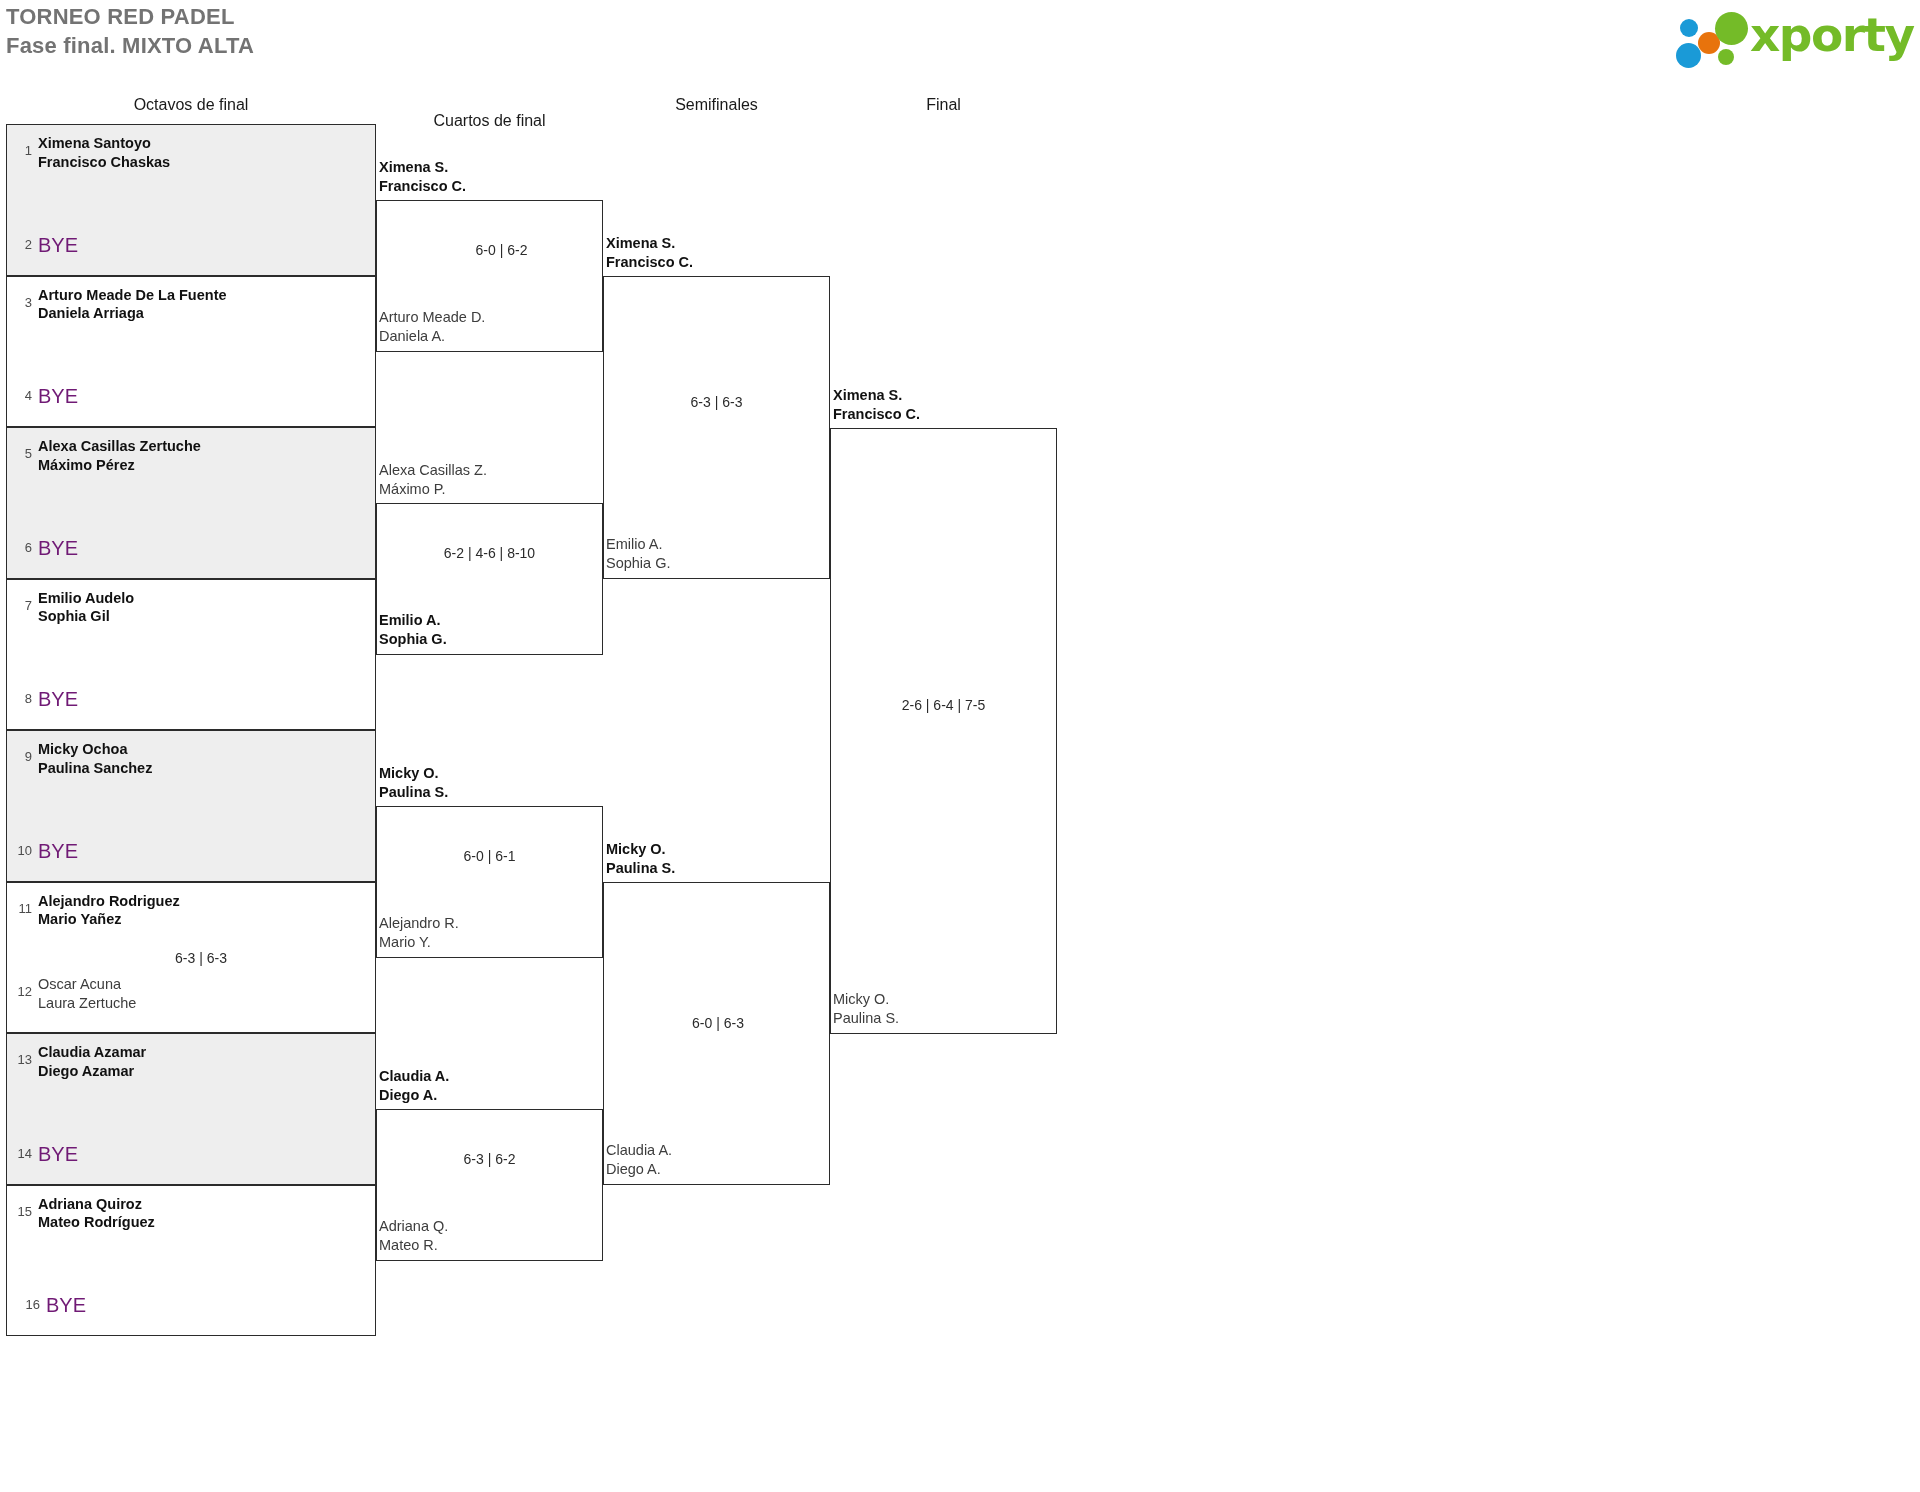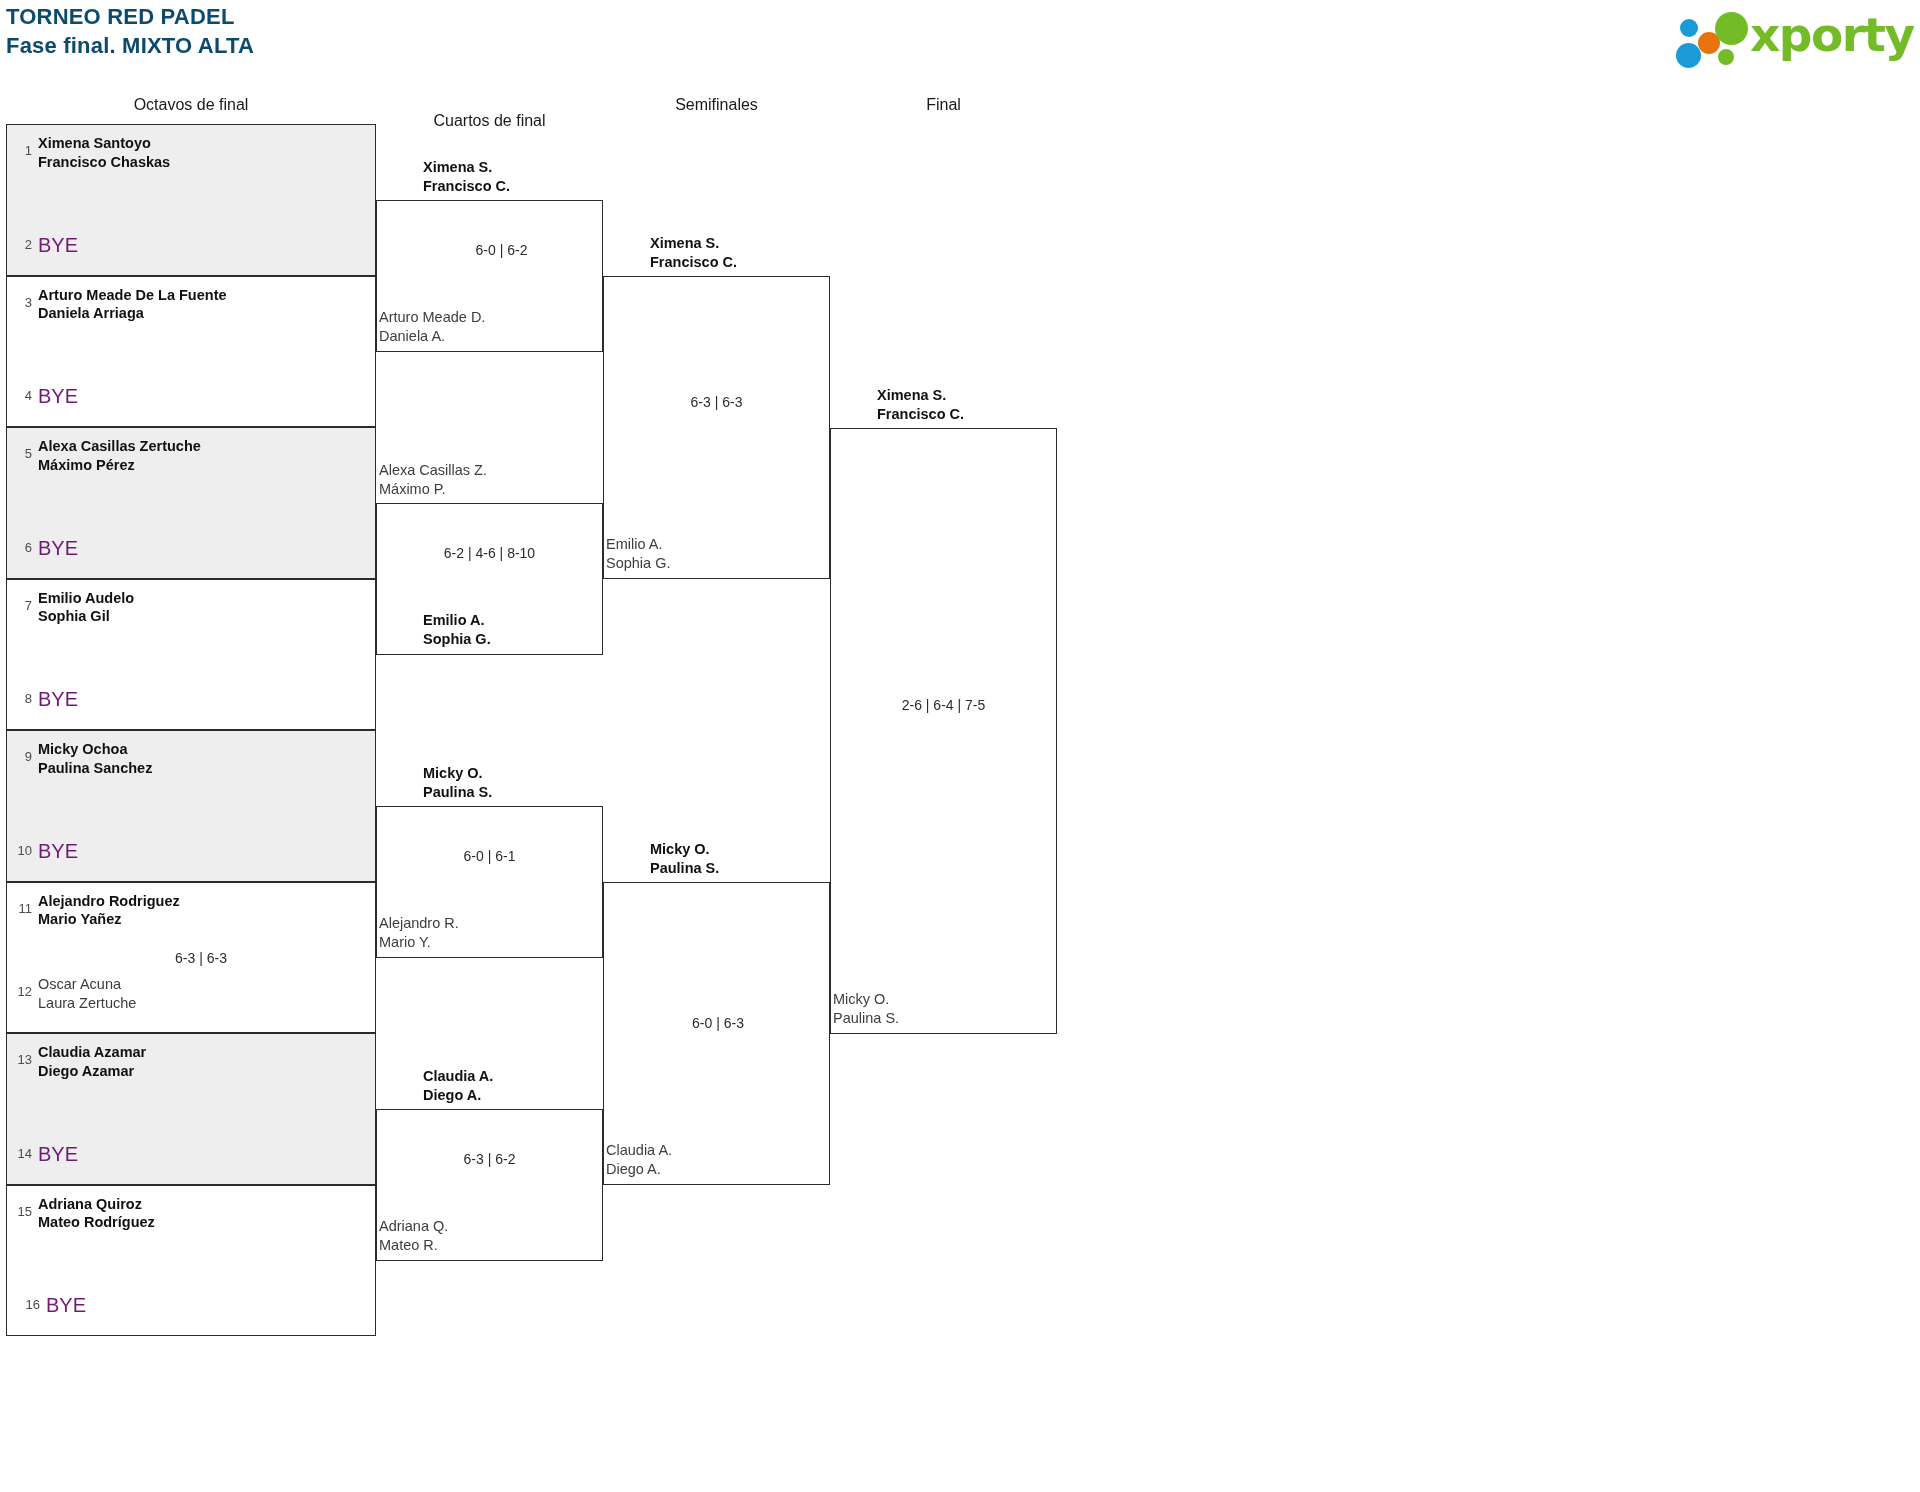--- a/index.html
+++ b/index.html
@@ -26,21 +26,21 @@
   #title-block {
     position: absolute;
     left: 6px;
     top: 2px;
   }
   .title-line {
     font-size: 22px;
     font-weight: bold;
     letter-spacing: 0.2px;
     line-height: 29px;
-    color: #0c4a6e;
+    color: #737373;
     white-space: nowrap;
   }
 
   
   #logo {
     position: absolute;
     right: 14px;
     top: 8px;
     width: 230px;
     height: 56px;
@@ -138,21 +138,21 @@
     font-size: 14px;
     color: #2b2b2b;
     text-align: center;
     white-space: nowrap;
   }
   .slot {
     position: absolute;
     white-space: nowrap;
   }
   .slot .nm { font-size: 14.5px; line-height: 18.5px; }
-  .slot.winner .nm { font-weight: bold; color: #111111; margin-left: 44px; }
+  .slot.winner .nm { font-weight: bold; color: #111111; }
   .slot.loser  .nm { font-weight: normal; color: #3d3d3d; }
 </style>
 </head>
 <body>
 
 <div id="header">
   <div id="title-block">
     <div class="title-line">TORNEO RED PADEL</div>
     <div class="title-line">Fase final. MIXTO ALTA</div>
   </div>

